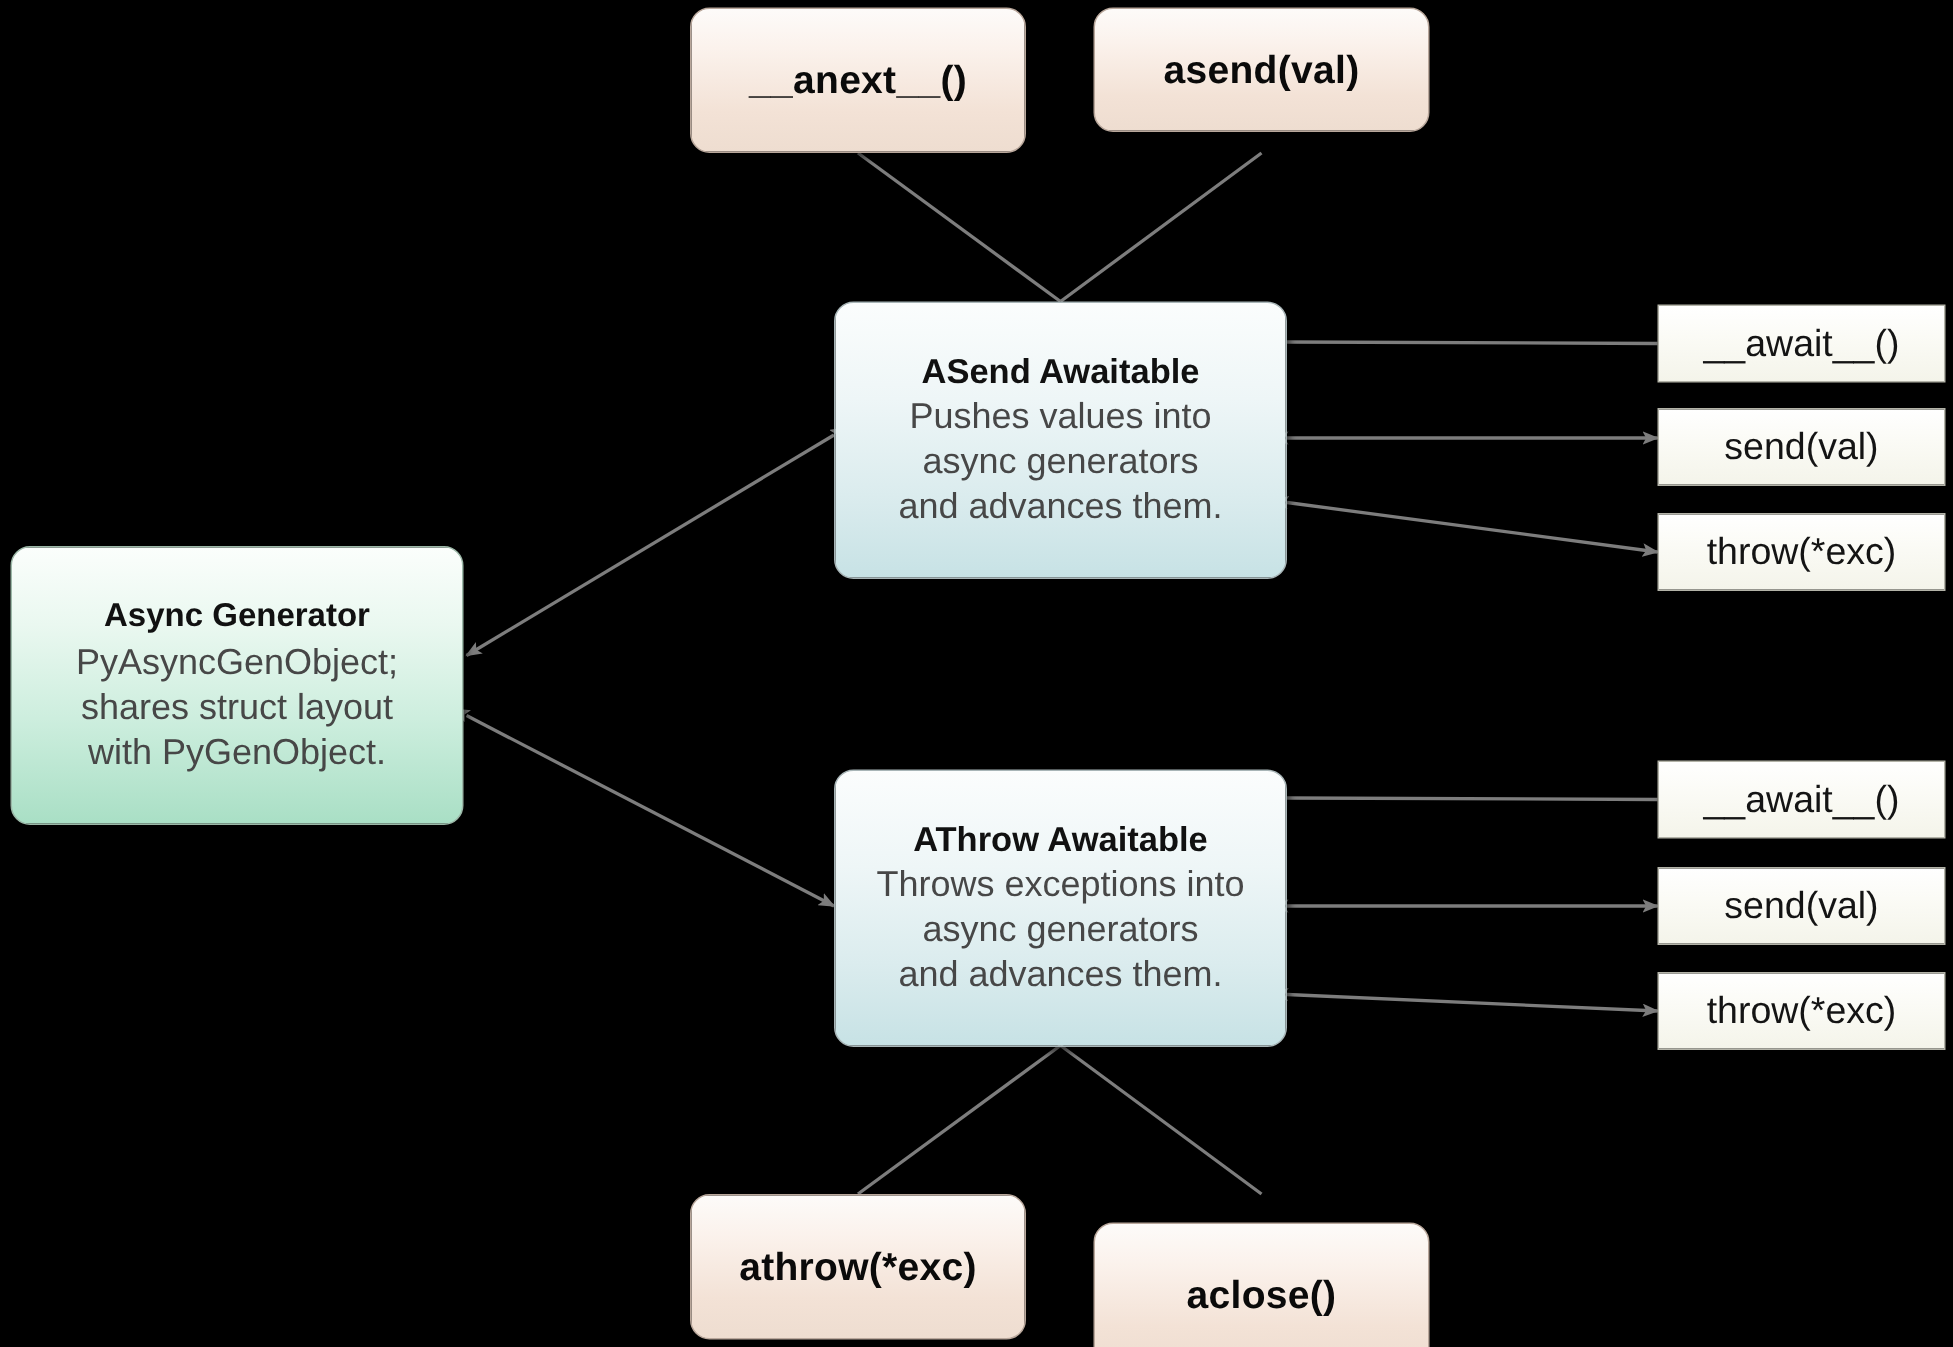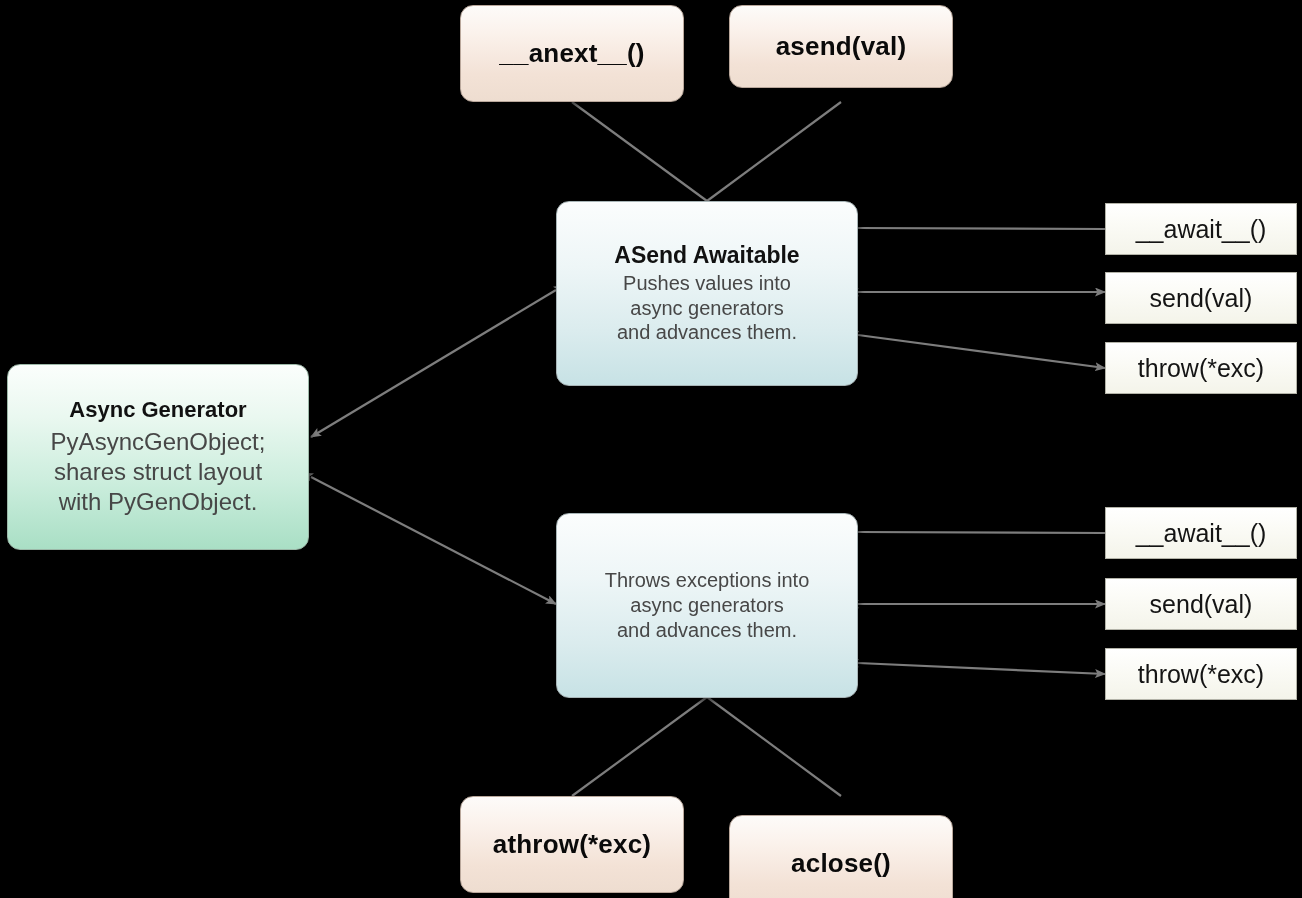--- a/index.html
+++ b/index.html
@@ -54,21 +54,21 @@
     border-color: #a8b5b7;
   }
   .node.awaitable .title {
     font-size: 23px;
     font-weight: bold;
     color: #111111;
     line-height: 1.18;
     margin-bottom: 2px;
   }
   .node.awaitable .desc {
-    font-size: 20px;
+    font-size: 24px;
     color: #474747;
     line-height: 1.24;
   }
   
   .node.generator {
     background: linear-gradient(to bottom, #fbfefc 0%, #eaf8f0 28%, #cdeede 62%, #a9dfc5 100%);
     border-color: #9cb8a8;
   }
   .node.generator .title {
     font-size: 22px;
@@ -145,20 +145,21 @@
   </div>
 
   <div class="node awaitable" style="left:556px; top:201px; width:302px; height:185px;">
     <div class="title">ASend Awaitable</div>
     <div class="desc">Pushes values into</div>
     <div class="desc">async generators</div>
     <div class="desc">and advances them.</div>
   </div>
 
   <div class="node awaitable" style="left:556px; top:513px; width:302px; height:185px;">
+    <div class="title">AThrow Awaitable</div>
     <div class="desc">Throws exceptions into</div>
     <div class="desc">async generators</div>
     <div class="desc">and advances them.</div>
   </div>
 
   <div class="node generator" style="left:7px; top:364px; width:302px; height:186px;">
     <div class="title">Async Generator</div>
     <div class="desc">PyAsyncGenObject;</div>
     <div class="desc">shares struct layout</div>
     <div class="desc">with PyGenObject.</div>

